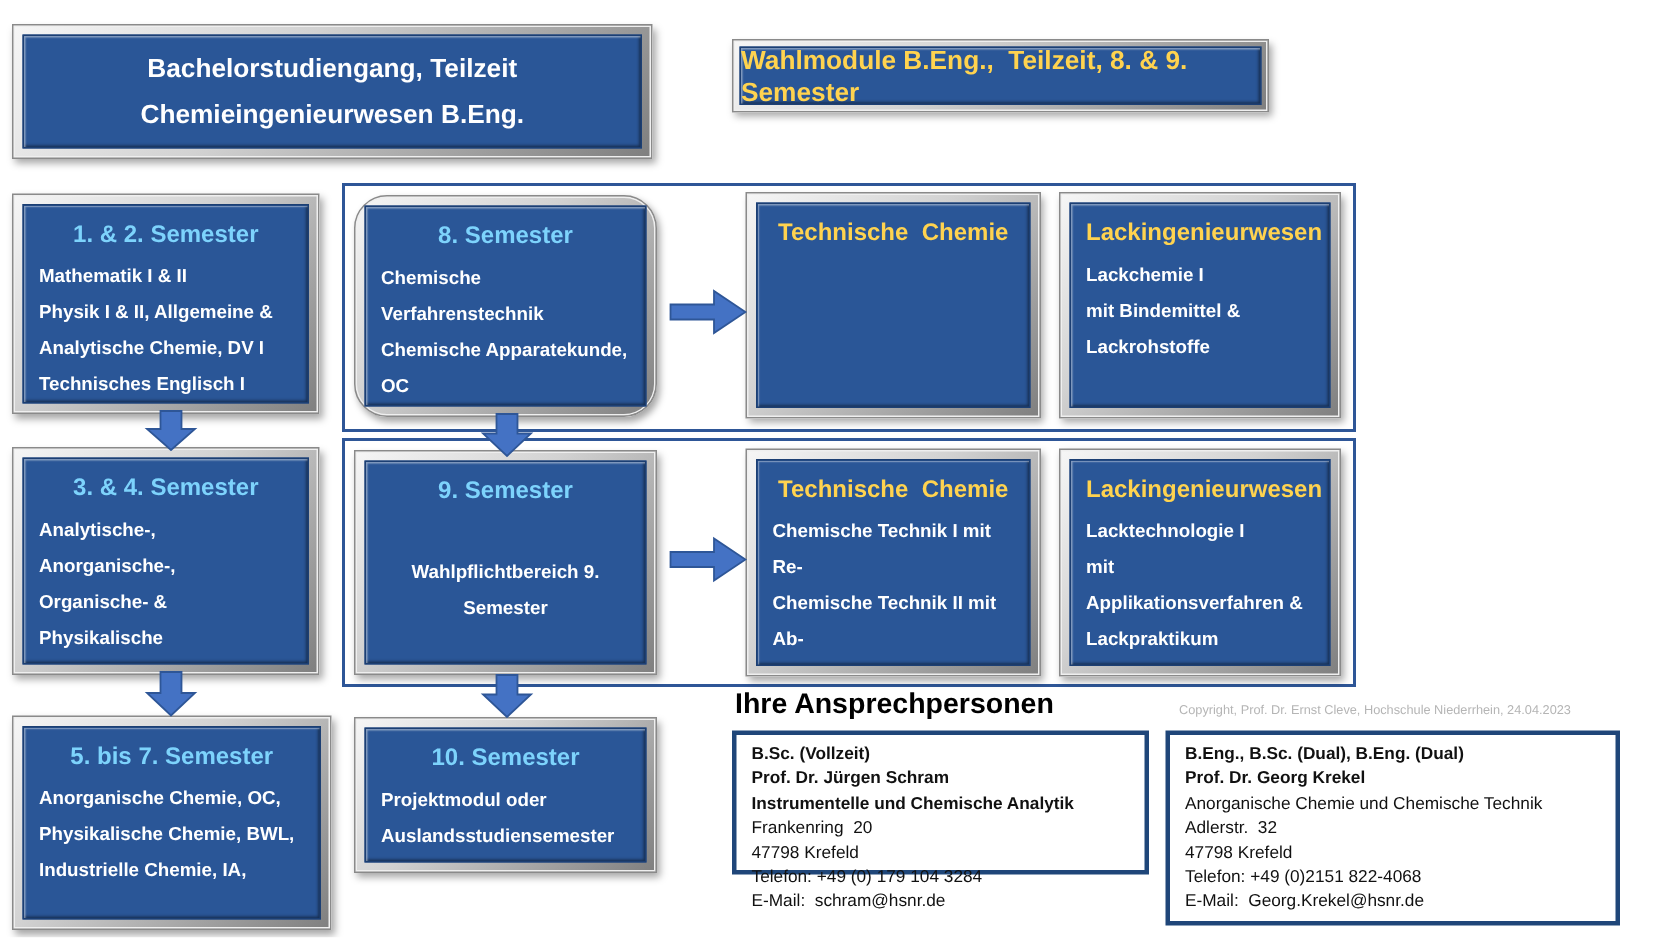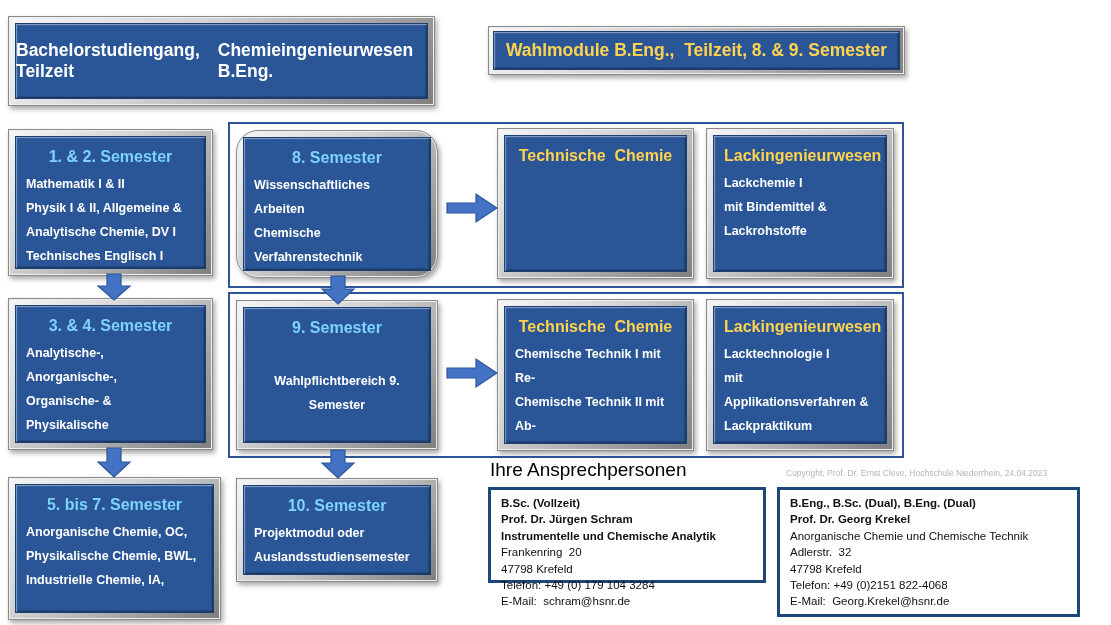--- a/index.html
+++ b/index.html
@@ -32,53 +32,53 @@
   .sem-inner{padding:4px 10px 0 10px;}
   .sem-heading{
     text-align:center;font-weight:bold;font-size:16px;color:#7dd3fc;
     margin:7px 0 6px 0;white-space:pre-wrap;
   }
   .accent-heading{color:var(--accent-yellow);}
   .mod-line{font-weight:bold;font-size:12.5px;line-height:24px;color:#fff;white-space:pre-wrap;}
   .center-line{text-align:center;margin-top:32px;}
 
   
-  .title-inner{display:flex;flex-direction:row;justify-content:space-evenly;align-items:center;}
+  .title-inner{display:flex;flex-direction:column;justify-content:space-evenly;align-items:center;}
   .title-line{font-weight:bold;font-size:17.5px;color:#fff;white-space:pre-wrap;}
   .banner-inner{display:flex;align-items:center;justify-content:center;border:2px solid #17345e;}
   .banner-text{font-weight:bold;font-size:17.5px;color:var(--accent-yellow);white-space:pre-wrap;}
 
   
   .row-frame{position:absolute;box-sizing:border-box;border:2px solid var(--frame-blue);background:transparent;z-index:1;}
 
   .arrow{position:absolute;z-index:3;}
 
   
-  .section-heading{position:absolute;font-weight:normal;font-size:19px;color:#000;z-index:2;}
+  .section-heading{position:absolute;font-weight:bold;font-size:19px;color:#000;z-index:2;}
   .copyright{position:absolute;font-size:8.5px;color:#b5b5b5;z-index:2;white-space:pre-wrap;}
   .contact-box{
     position:absolute;box-sizing:border-box;background:#fff;
     border:3px solid var(--contact-navy);padding:5px 10px;z-index:2;
   }
   .contact-line{font-size:11.5px;line-height:16.4px;color:#111;white-space:pre-wrap;}
   .contact-line.bold{font-weight:bold;}
 </style>
 </head>
 <body>
 
 <div class="canvas">
 
   <div class="bevel" style="left:8px;top:16px;width:427px;height:90px;">
     <div class="inner title-inner">
       <div class="title-line">Bachelorstudiengang, Teilzeit</div>
       <div class="title-line">Chemieingenieurwesen B.Eng.</div>
     </div>
   </div>
 
-  <div class="bevel" style="left:488px;top:26px;width:417px;height:49px;padding:4px;">
+  <div class="bevel" style="left:488px;top:26px;width:358px;height:49px;padding:4px;">
     <div class="inner banner-inner">
       <div class="banner-text">Wahlmodule B.Eng.,  Teilzeit, 8. &amp; 9. Semester</div>
     </div>
   </div>
 
   <div class="row-frame" style="left:228px;top:122px;width:676px;height:166px;"></div>
   <div class="row-frame" style="left:228px;top:292px;width:676px;height:166px;"></div>
 
   <div class="bevel" style="left:8px;top:129px;width:205px;height:147px;">
     <div class="inner sem-inner">
@@ -111,21 +111,20 @@
           <div class="mod-line">Physikalische Chemie, BWL,</div>
           <div class="mod-line">Industrielle Chemie, IA,</div>
         </div>
     </div>
   </div>
 
   <div class="bevel" style="left:236px;top:130px;width:202px;height:148px;border-radius:22px;">
     <div class="inner sem-inner">
       <div class="sem-heading">8. Semester</div>
       <div>
-          <div class="mod-line">Wissenschaftliches Arbeiten</div>
           <div class="mod-line">Chemische Verfahrenstechnik</div>
           <div class="mod-line">Chemische Apparatekunde, OC</div>
         </div>
     </div>
   </div>
 
   <div class="bevel" style="left:236px;top:300px;width:202px;height:150px;">
     <div class="inner sem-inner">
       <div class="sem-heading">9. Semester</div>
       <div class="mod-line center-line">Wahlpflichtbereich 9. Semester</div>

